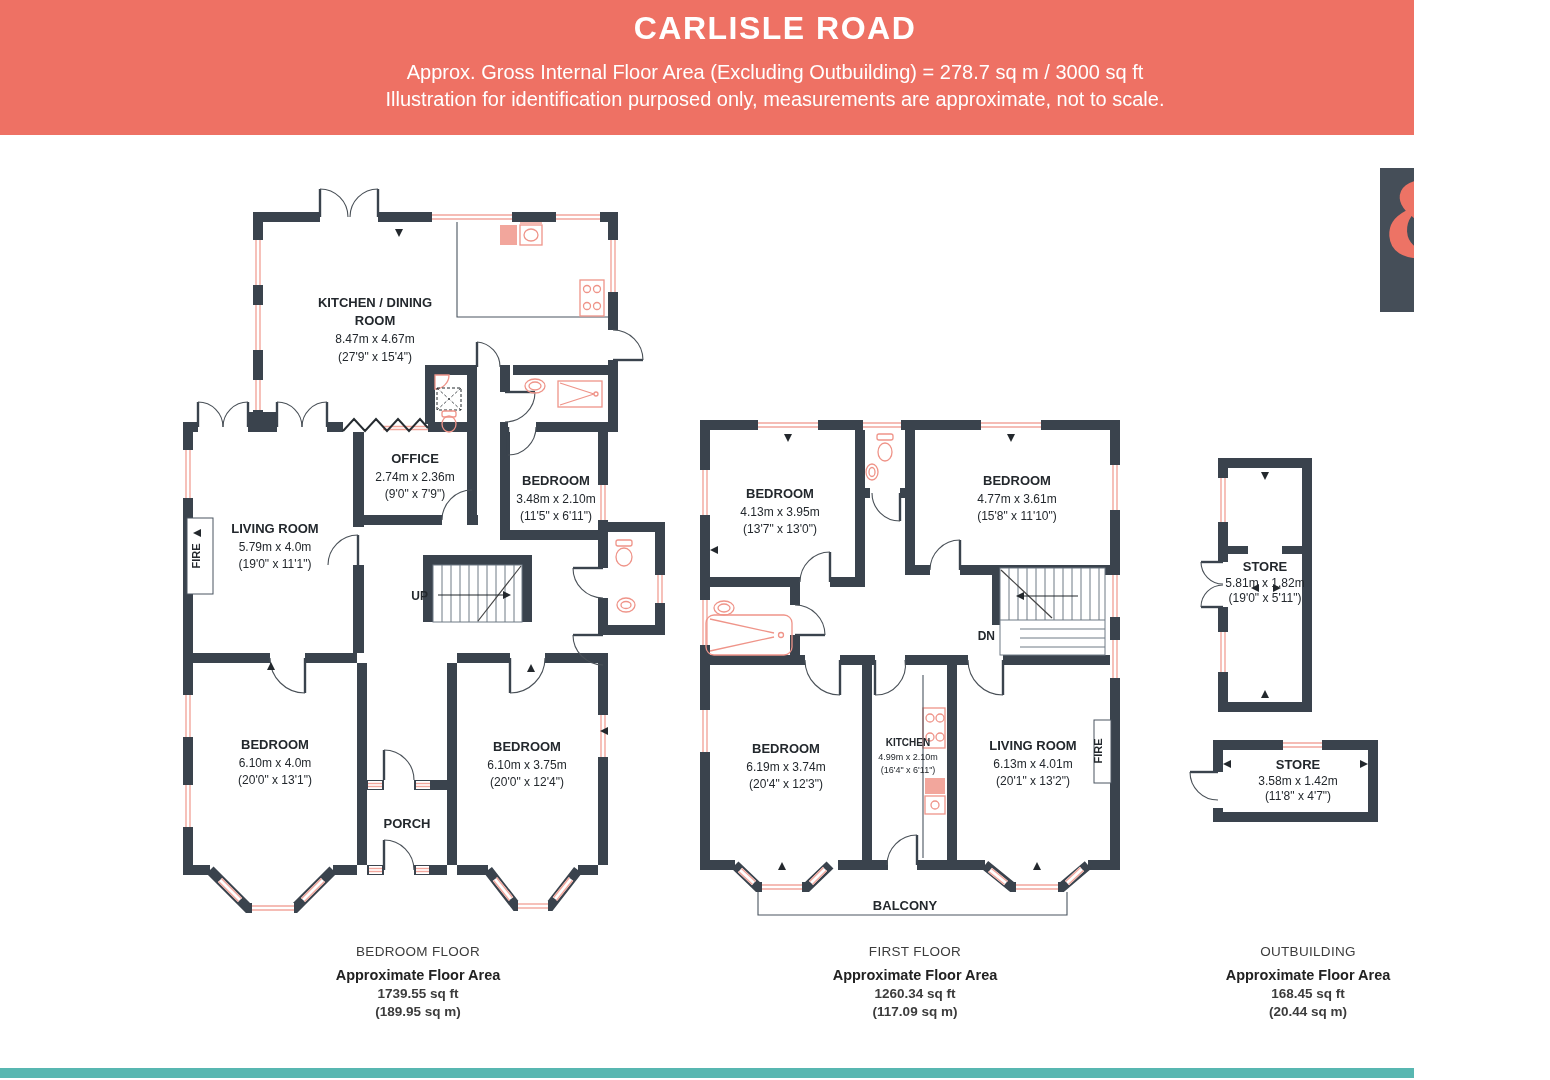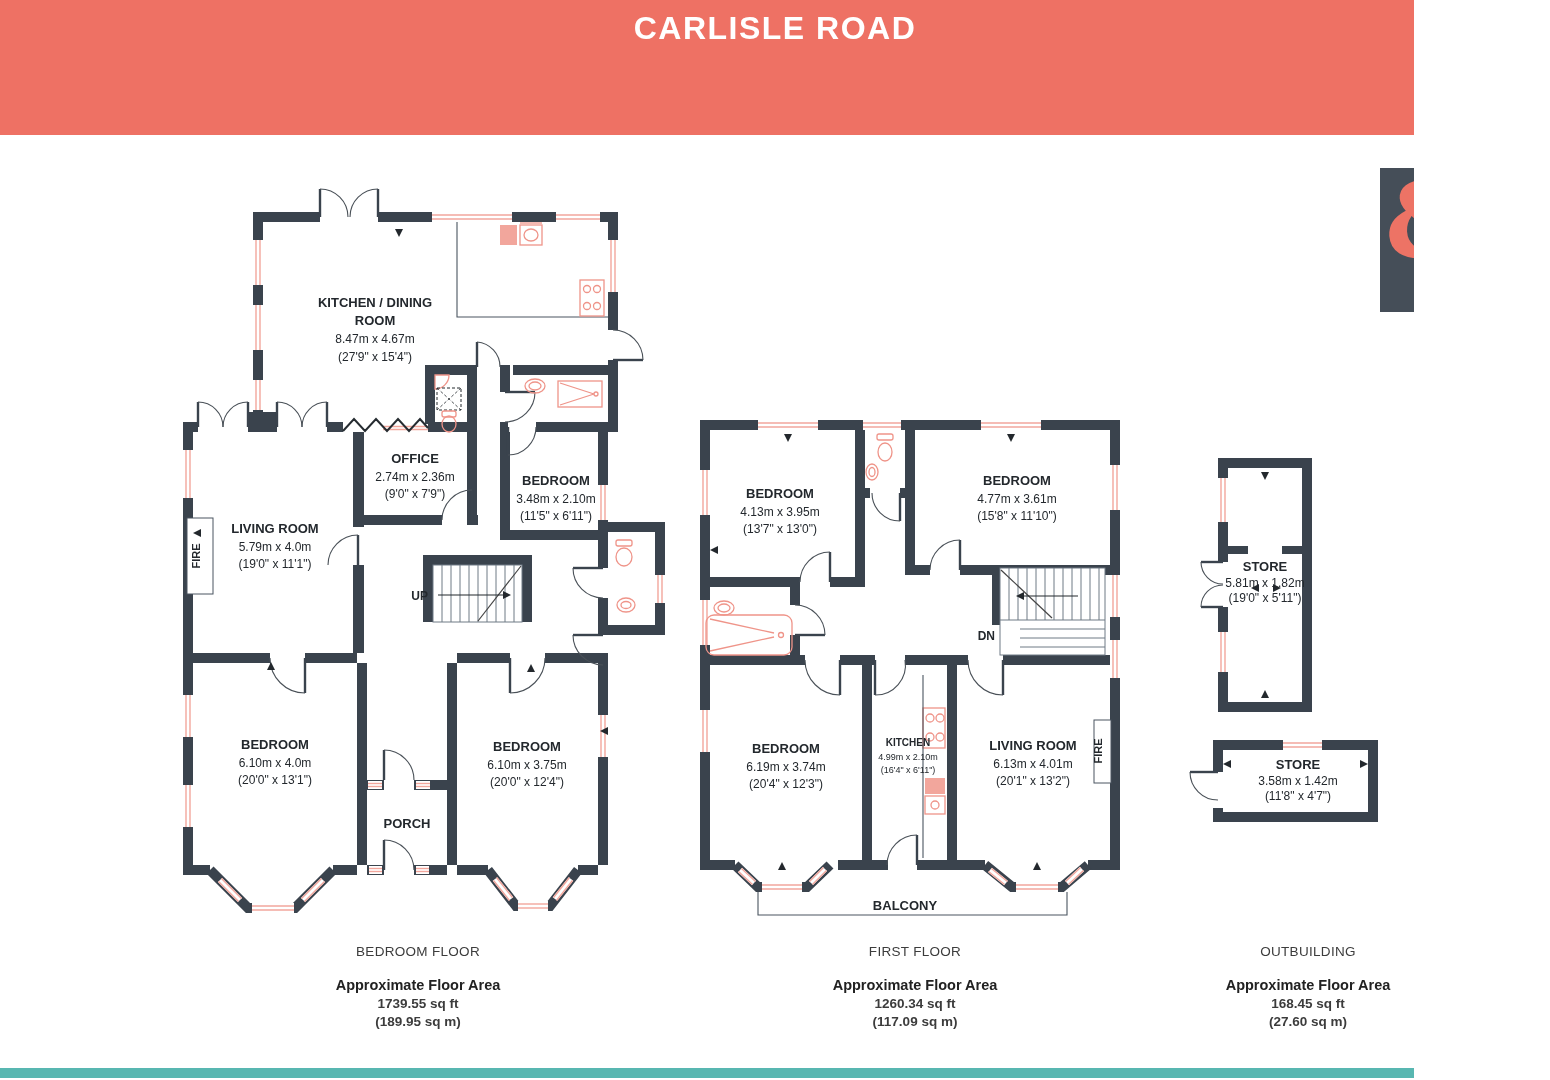--- a/index.html
+++ b/index.html
@@ -36,33 +36,35 @@
   svg text{fill:#23282d;}
   svg .rn{font:bold 13px "Liberation Sans",sans-serif;text-anchor:middle;}
   svg .rd{font:12px "Liberation Sans",sans-serif;text-anchor:middle;}
   svg .rn-sm{font:bold 10px "Liberation Sans",sans-serif;text-anchor:middle;}
   svg .rd-sm{font:9px "Liberation Sans",sans-serif;text-anchor:middle;}
   svg .dir{font:bold 12px "Liberation Sans",sans-serif;text-anchor:end;}
   svg .firet{font:bold 11px "Liberation Sans",sans-serif;text-anchor:middle;}
   
   .fcap{position:absolute;top:944px;width:320px;text-align:center;color:#3c3c3c;}
   .fcap .cap{font-size:13.5px;letter-spacing:.3px;}
-  .fcap .ah{margin-top:18px;font-size:14.5px;font-weight:bold;color:#222;}
+  .fcap .ah{margin-top:8px;font-size:14.5px;font-weight:bold;color:#222;}
   .fcap .v{font-size:13.5px;margin-top:3px;font-weight:bold;}
   .cap-gf{left:258px;} .cap-ff{left:755px;} .cap-ob{left:1148px;}
   
   .tealbar{position:absolute;left:0;top:1068px;width:1550px;height:10px;background:#58B7B1;}
 </style>
 </head>
 <body>
 
 <div class="page">
 
   <div class="header">
     <div class="title">CARLISLE ROAD</div>
+    <div class="sub1">Approx. Gross Internal Floor Area (Excluding Outbuilding) = 278.7 sq m / 3000 sq ft</div>
+    <div class="sub2">Illustration for identification purposed only, measurements are approximate, not to scale.</div>
   </div>
 
   <div class="logo">
     <span class="amp">&amp;</span>
     <span class="nm">FOSTER</span>
     <span class="co">CO.</span>
     <span class="dash"></span>
   </div>
 
   <svg class="plan gf" width="500" height="750" viewBox="0 0 500 750">
@@ -615,17 +617,17 @@
   <div class="fcap cap-ff">
     <div class="cap">FIRST FLOOR</div>
     <div class="ah">Approximate Floor Area</div>
     <div class="v">1260.34 sq ft</div>
     <div class="v">(117.09 sq m)</div>
   </div>
   <div class="fcap cap-ob">
     <div class="cap">OUTBUILDING</div>
     <div class="ah">Approximate Floor Area</div>
     <div class="v">168.45 sq ft</div>
-    <div class="v">(27.60 sq m)</div>
+    <div class="v">(20.44 sq m)</div>
   </div>
 
   <div class="tealbar"></div>
 </div>
 
 </body></html>

